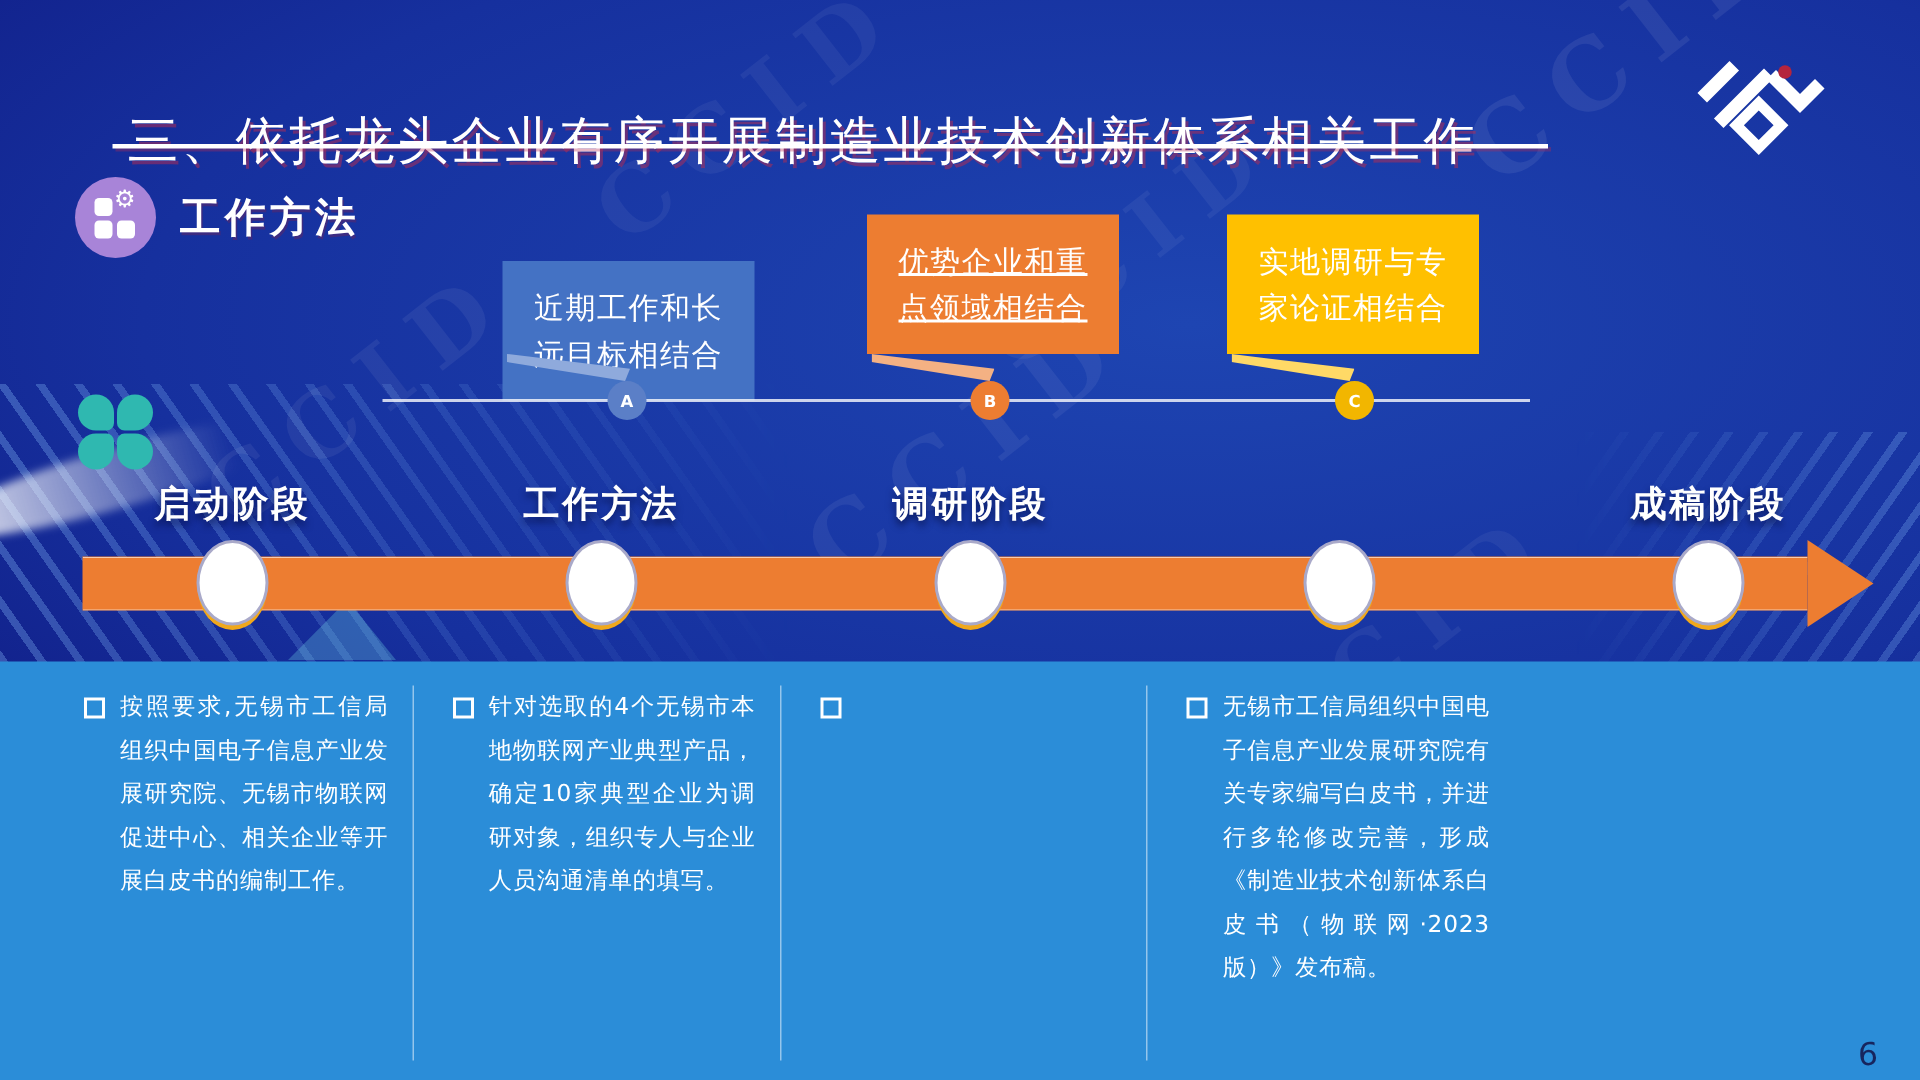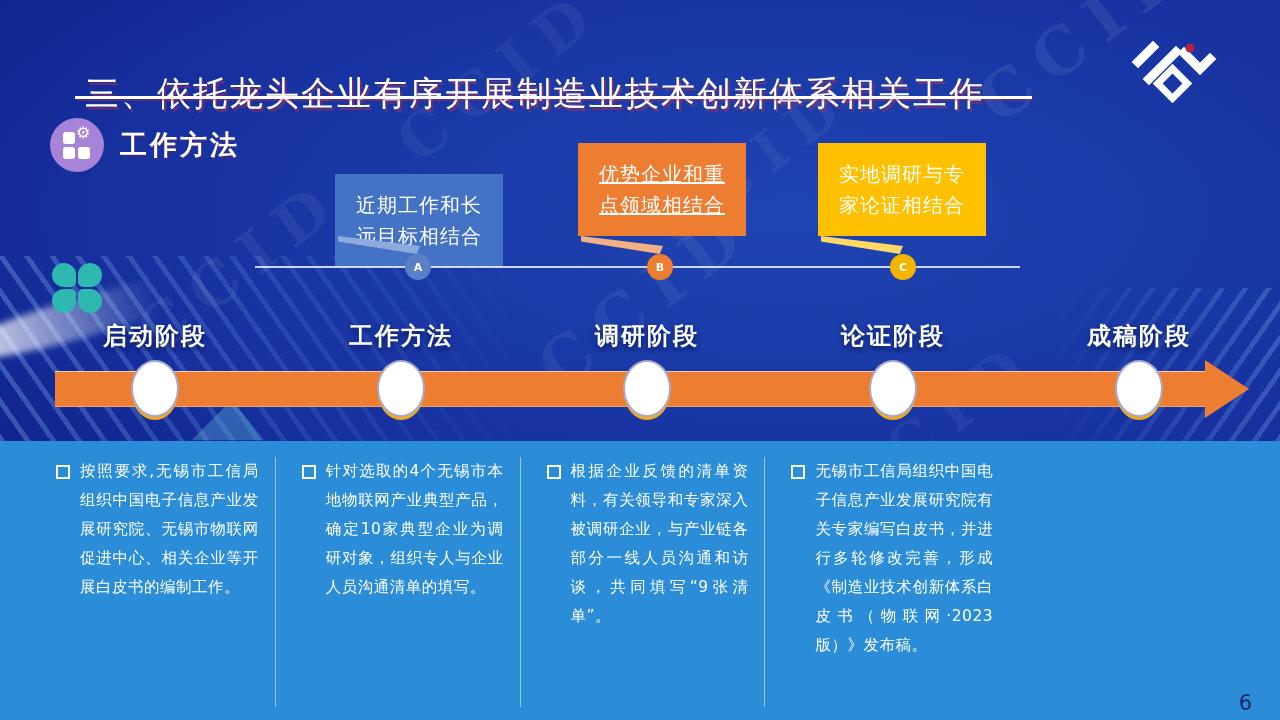--- a/index.html
+++ b/index.html
@@ -148,21 +148,20 @@
       <span class="petal p-tl"></span>
         <span class="petal p-tr"></span>
       <span class="petal p-bl"></span>
         <span class="petal p-br"></span>
     </div>
   </div>
 
   <div class="stage-label sl1">启动阶段</div>
   <div class="stage-label sl2">工作方法</div>
   <div class="stage-label sl3">调研阶段</div>
-  <div class="stage-label sl4">论证阶段</div>
   <div class="stage-label sl5">成稿阶段</div>
 
   <div class="arrow-bar"></div>
   <div class="arrow-head"></div>
   <div class="node nd1"></div>
   <div class="node nd2"></div>
   <div class="node nd3"></div>
   <div class="node nd4"></div>
   <div class="node nd5"></div>
 
@@ -170,21 +169,20 @@
     <div class="col">
       <span class="bullet-sq"></span>
       <p>按照要求,无锡市工信局组织中国电子信息产业发展研究院、无锡市物联网促进中心、相关企业等开展白皮书的编制工作。</p>
     </div>
     <div class="col">
       <span class="bullet-sq"></span>
       <p>针对选取的4个无锡市本地物联网产业典型产品，确定10家典型企业为调研对象，组织专人与企业人员沟通清单的填写。</p>
     </div>
     <div class="col">
       <span class="bullet-sq"></span>
-      <p>根据企业反馈的清单资料，有关领导和专家深入被调研企业，与产业链各部分一线人员沟通和访谈，共同填写“9张清单”。</p>
     </div>
     <div class="col">
       <span class="bullet-sq"></span>
       <p>无锡市工信局组织中国电子信息产业发展研究院有关专家编写白皮书，并进行多轮修改完善，形成《制造业技术创新体系白皮书（物联网·2023版）》发布稿。</p>
     </div>
   </div>
 
   <div class="page-num">6</div>
 </div>
 

